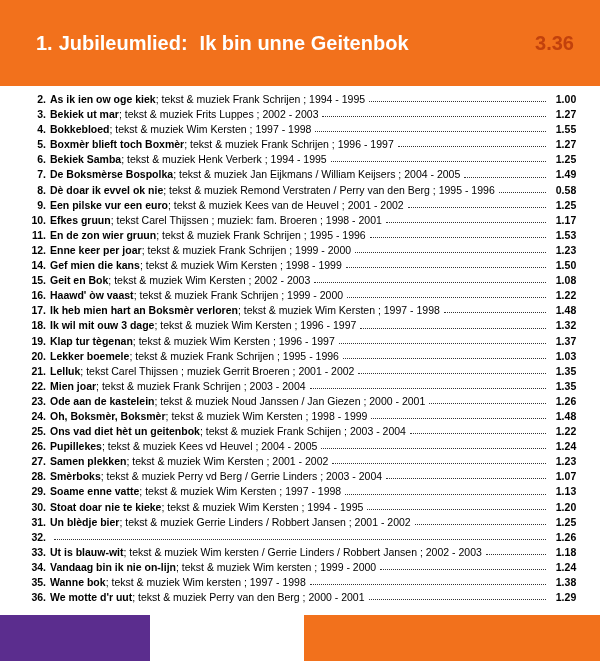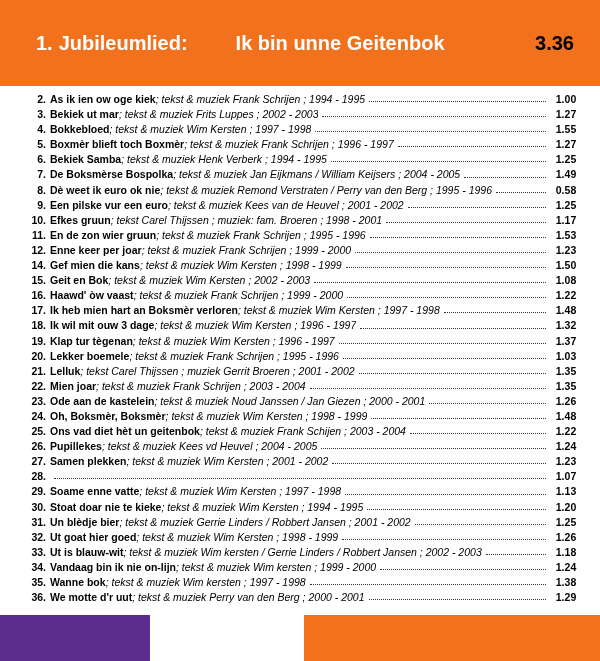--- a/index.html
+++ b/index.html
@@ -55,27 +55,26 @@
     margin-right: 6px;
   }
   .title-label {
     font-weight: bold;
     font-size: 20px;
     margin-right: 12px;
   }
   .title-song {
     font-weight: bold;
     font-size: 20px;
-    margin-left: 36px;
   }
   .header-time {
     flex: 0 0 auto;
     font-size: 20px;
     font-weight: bold;
-    color: #000000;
+    color: #c2410c;
     padding-right: 8px;
   }
   
   .list-area {
     position: absolute;
     left: 0;
     top: 86px;
     width: 600px;
     height: 529px;
     background: #ffffff;
@@ -99,21 +98,20 @@
   }
   .row .text {
     flex: 0 1 auto;
     overflow: hidden;
     text-overflow: clip;
   }
   .row .text .name {
     font-weight: bold;
   }
   .row .text .meta {
-    font-style: italic;
     font-weight: normal;
   }
   .row .dots {
     flex: 1 1 auto;
     border-bottom: 1px dotted #333;
     margin: 0 4px 3px 4px;
     min-width: 6px;
     height: 1px;
     align-self: flex-end;
     position: relative;
@@ -196,21 +194,21 @@
         <span class="dur">1.25</span>
       </div>
       <div class="row">
         <span class="num">7.</span>
         <span class="text"><span class="name">De Boksmèrse Bospolka</span><span class="meta">; tekst &amp; muziek Jan Eijkmans / William Keijsers ; 2004 - 2005</span></span>
         <span class="dots"></span>
         <span class="dur">1.49</span>
       </div>
       <div class="row">
         <span class="num">8.</span>
-        <span class="text"><span class="name">Dè weet ik euro ok nie</span><span class="meta">; tekst &amp; muziek Remond Verstraten / Perry van den Berg ; 1995 - 1996</span></span>
+        <span class="text"><span class="name">Dè doar ik evvel ok nie</span><span class="meta">; tekst &amp; muziek Remond Verstraten / Perry van den Berg ; 1995 - 1996</span></span>
         <span class="dots"></span>
         <span class="dur">0.58</span>
       </div>
       <div class="row">
         <span class="num">9.</span>
         <span class="text"><span class="name">Een pilske vur een euro</span><span class="meta">; tekst &amp; muziek Kees van de Heuvel ; 2001 - 2002</span></span>
         <span class="dots"></span>
         <span class="dur">1.25</span>
       </div>
       <div class="row">
@@ -310,20 +308,21 @@
         <span class="dur">1.24</span>
       </div>
       <div class="row">
         <span class="num">27.</span>
         <span class="text"><span class="name">Samen plekken</span><span class="meta">; tekst &amp; muziek Wim Kersten ; 2001 - 2002</span></span>
         <span class="dots"></span>
         <span class="dur">1.23</span>
       </div>
       <div class="row">
         <span class="num">28.</span>
+        <span class="text"><span class="name">Smèrboks</span><span class="meta">; tekst &amp; muziek Perry vd Berg / Gerrie Linders ; 2003 - 2004</span></span>
         <span class="dots"></span>
         <span class="dur">1.07</span>
       </div>
       <div class="row">
         <span class="num">29.</span>
         <span class="text"><span class="name">Soame enne vatte</span><span class="meta">; tekst &amp; muziek Wim Kersten ; 1997 - 1998</span></span>
         <span class="dots"></span>
         <span class="dur">1.13</span>
       </div>
       <div class="row">
@@ -333,21 +332,20 @@
         <span class="dur">1.20</span>
       </div>
       <div class="row">
         <span class="num">31.</span>
         <span class="text"><span class="name">Un blèdje bier</span><span class="meta">; tekst &amp; muziek Gerrie Linders / Robbert Jansen ; 2001 - 2002</span></span>
         <span class="dots"></span>
         <span class="dur">1.25</span>
       </div>
       <div class="row">
         <span class="num">32.</span>
-        <span class="text"><span class="name">Ut goat hier goed</span><span class="meta">; tekst &amp; muziek Wim Kersten ; 1998 - 1999</span></span>
         <span class="dots"></span>
         <span class="dur">1.26</span>
       </div>
       <div class="row">
         <span class="num">33.</span>
         <span class="text"><span class="name">Ut is blauw-wit</span><span class="meta">; tekst &amp; muziek Wim kersten / Gerrie Linders / Robbert Jansen ; 2002 - 2003</span></span>
         <span class="dots"></span>
         <span class="dur">1.18</span>
       </div>
       <div class="row">

